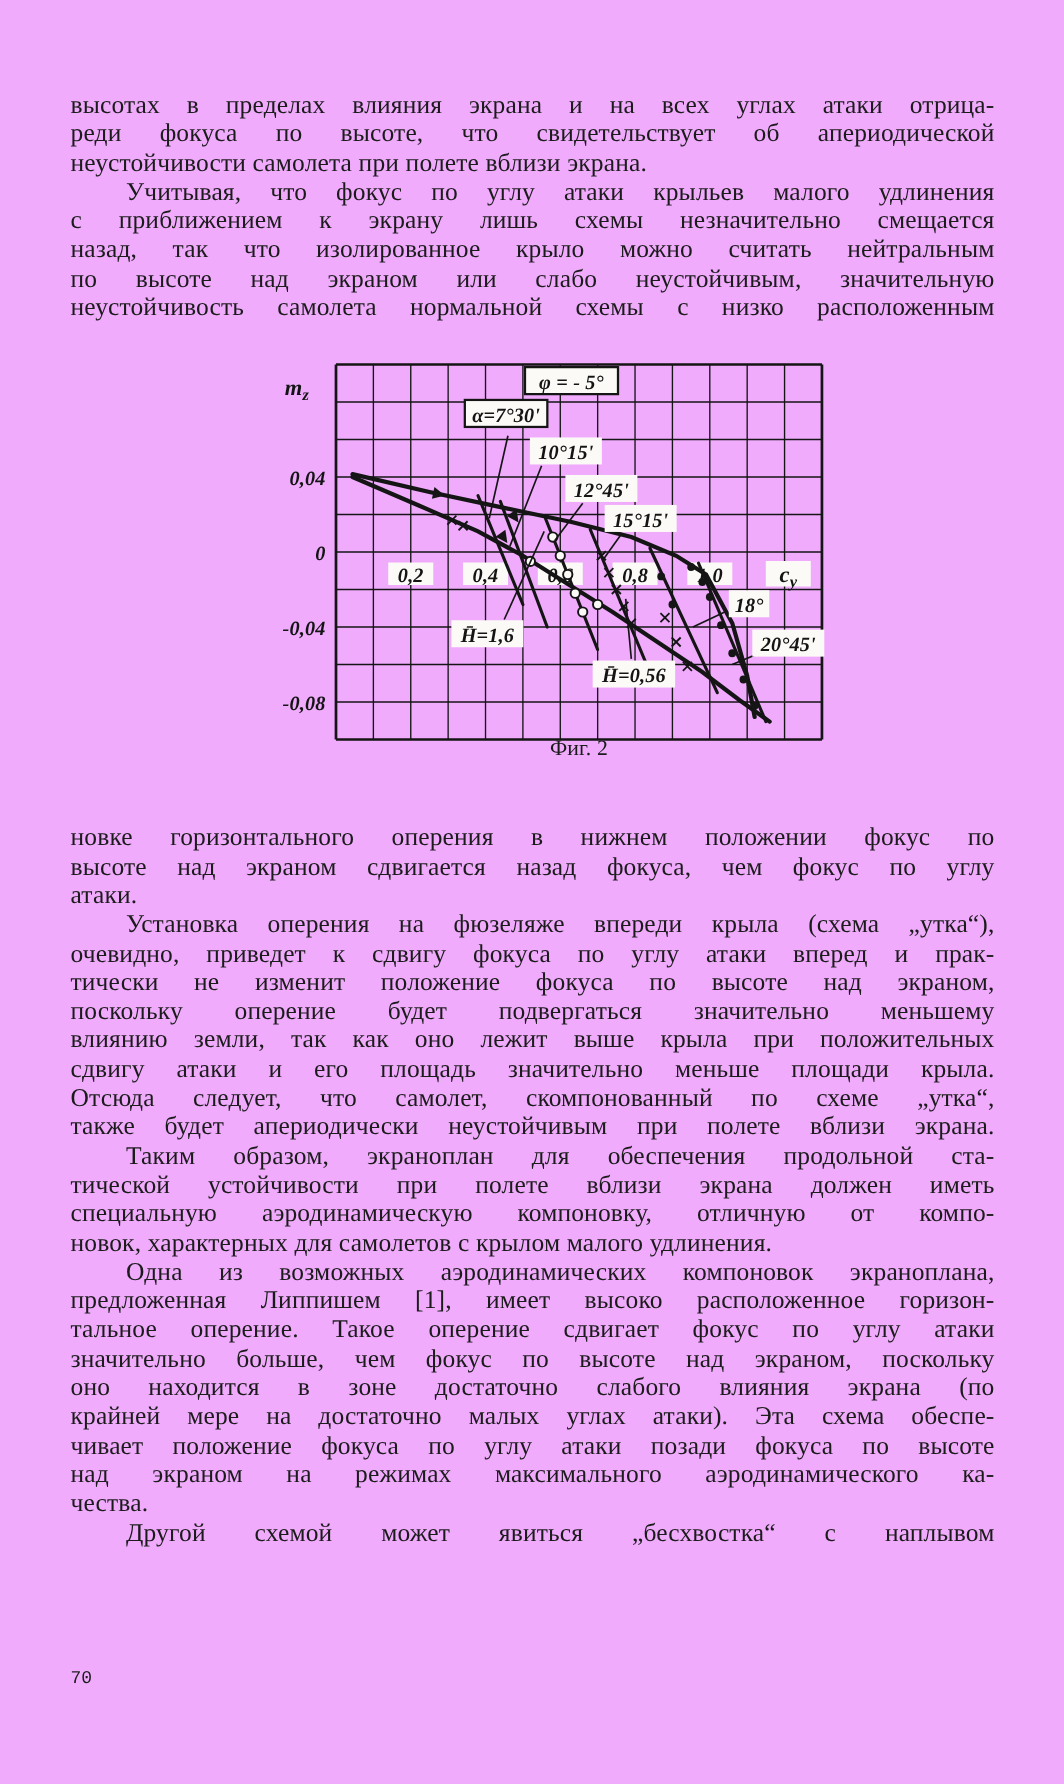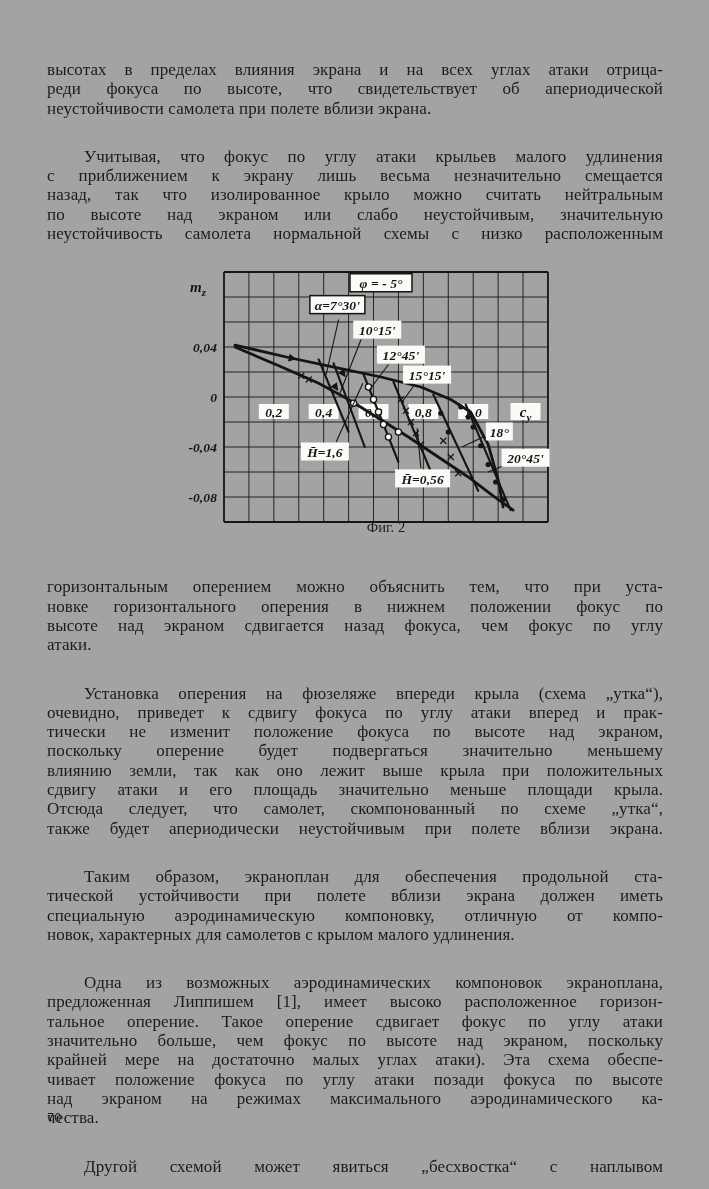--- a/index.html
+++ b/index.html
@@ -1,35 +1,35 @@
 <!DOCTYPE html>
 <html><head>
 <meta charset="utf-8">
 <style>
   html,body{margin:0;padding:0;background:#e9e7e2;}
   .page{
     position:relative;
     width:709px;height:1189px;
     margin:0 auto;
-    background:#a3a3a3;
+    background:#f0abfc;
     font-family:"Liberation Serif",serif;
     color:#1b1b1b;
     overflow:hidden;
   }
   .text-col{
     position:absolute;
     left:47px;top:60px;width:616px;
     font-size:17px;
     line-height:19.3px;
     letter-spacing:0.1px;
   }
   .tline{width:616px;}
   .jl{text-align:justify;text-align-last:justify;}
   .ll{text-align:left;}
-  .ind{text-indent:37px;margin-top:29px;}
+  .ind{text-indent:37px;}
   .figure{
     margin:19px 0 23px 0;
     width:616px;
   }
   .figure svg{display:block;margin-left:99px;}
   .fig-num{font-family:"Liberation Serif",serif;font-style:italic;font-size:13.5px;font-weight:bold;fill:#141414;}
   .fig-label{font-family:"Liberation Serif",serif;font-style:italic;font-size:13.5px;font-weight:bold;fill:#141414;}
   .fig-axis{font-family:"Liberation Serif",serif;font-style:italic;font-size:15px;font-weight:bold;fill:#141414;}
   .fig-caption{font-family:"Liberation Serif",serif;font-size:14.5px;fill:#1b1b1b;}
   .page-num{
@@ -42,21 +42,21 @@
 <body>
 
 <div class="page">
 
   <div class="text-col">
     <div id="text-a">
         <div class="tline jl">высотах в пределах влияния экрана и на всех углах атаки отрица-</div>
         <div class="tline jl">реди фокуса по высоте, что свидетельствует об апериодической</div>
         <div class="tline ll">неустойчивости самолета при полете вблизи экрана.</div>
         <div class="tline jl ind">Учитывая, что фокус по углу атаки крыльев малого удлинения</div>
-        <div class="tline jl">с приближением к экрану лишь весьма незначительно смещается</div>
+        <div class="tline jl">с приближением к экрану лишь схемы незначительно смещается</div>
         <div class="tline jl">назад, так что изолированное крыло можно считать нейтральным</div>
         <div class="tline jl">по высоте над экраном или слабо неустойчивым, значительную</div>
         <div class="tline jl">неустойчивость самолета нормальной схемы с низко расположенным</div>
       </div>
 
     <div class="figure">
       <svg id="chart-svg" width="430" height="292" viewBox="0 0 430 292">
           <line x1="78" y1="10" x2="78" y2="260" stroke="#151515" stroke-width="1.8"></line>
           <line x1="102.92" y1="10" x2="102.92" y2="260" stroke="#151515" stroke-width="0.9"></line>
           <line x1="127.84" y1="10" x2="127.84" y2="260" stroke="#151515" stroke-width="0.9"></line>
@@ -170,40 +170,40 @@
           <rect x="249.11240000000004" y="207.375" width="55" height="18" fill="#fbfaf6" stroke="none" stroke-width="1.5"></rect>
           <text x="276.61240000000004" y="221.875" text-anchor="middle" class="fig-label">H̄=0,56</text>
           <text x="52" y="30" text-anchor="middle" class="fig-axis"><tspan>m</tspan><tspan dy="3.5" font-size="11">z</tspan></text>
           <rect x="364.53200000000004" y="141" width="30" height="17" fill="#fbfaf6"></rect>
           <text x="379.53200000000004" y="155" text-anchor="middle" class="fig-axis"><tspan>c</tspan><tspan dy="3.5" font-size="11">y</tspan></text>
           <text x="239.98000000000002" y="270" text-anchor="middle" class="fig-caption">Фиг. 2</text>
         </svg>
     </div>
 
     <div id="text-b">
-        <div class="tline jl">горизонтальным оперением можно объяснить тем, что при уста-</div>
         <div class="tline jl">новке горизонтального оперения в нижнем положении фокус по</div>
         <div class="tline jl">высоте над экраном сдвигается назад фокуса, чем фокус по углу</div>
         <div class="tline ll">атаки.</div>
         <div class="tline jl ind">Установка оперения на фюзеляже впереди крыла (схема „утка“),</div>
         <div class="tline jl">очевидно, приведет к сдвигу фокуса по углу атаки вперед и прак-</div>
         <div class="tline jl">тически не изменит положение фокуса по высоте над экраном,</div>
         <div class="tline jl">поскольку оперение будет подвергаться значительно меньшему</div>
         <div class="tline jl">влиянию земли, так как оно лежит выше крыла при положительных</div>
         <div class="tline jl">сдвигу атаки и его площадь значительно меньше площади крыла.</div>
         <div class="tline jl">Отсюда следует, что самолет, скомпонованный по схеме „утка“,</div>
         <div class="tline jl">также будет апериодически неустойчивым при полете вблизи экрана.</div>
         <div class="tline jl ind">Таким образом, экраноплан для обеспечения продольной ста-</div>
         <div class="tline jl">тической устойчивости при полете вблизи экрана должен иметь</div>
         <div class="tline jl">специальную аэродинамическую компоновку, отличную от компо-</div>
         <div class="tline ll">новок, характерных для самолетов с крылом малого удлинения.</div>
         <div class="tline jl ind">Одна из возможных аэродинамических компоновок экраноплана,</div>
         <div class="tline jl">предложенная Липпишем [1], имеет высоко расположенное горизон-</div>
         <div class="tline jl">тальное оперение. Такое оперение сдвигает фокус по углу атаки</div>
         <div class="tline jl">значительно больше, чем фокус по высоте над экраном, поскольку</div>
+        <div class="tline jl">оно находится в зоне достаточно слабого влияния экрана (по</div>
         <div class="tline jl">крайней мере на достаточно малых углах атаки). Эта схема обеспе-</div>
         <div class="tline jl">чивает положение фокуса по углу атаки позади фокуса по высоте</div>
         <div class="tline jl">над экраном на режимах максимального аэродинамического ка-</div>
         <div class="tline ll">чества.</div>
         <div class="tline jl ind">Другой  схемой  может  явиться  „бесхвостка“  с  наплывом</div>
       </div>
   </div>
 
   <div class="page-num">70</div>
 

